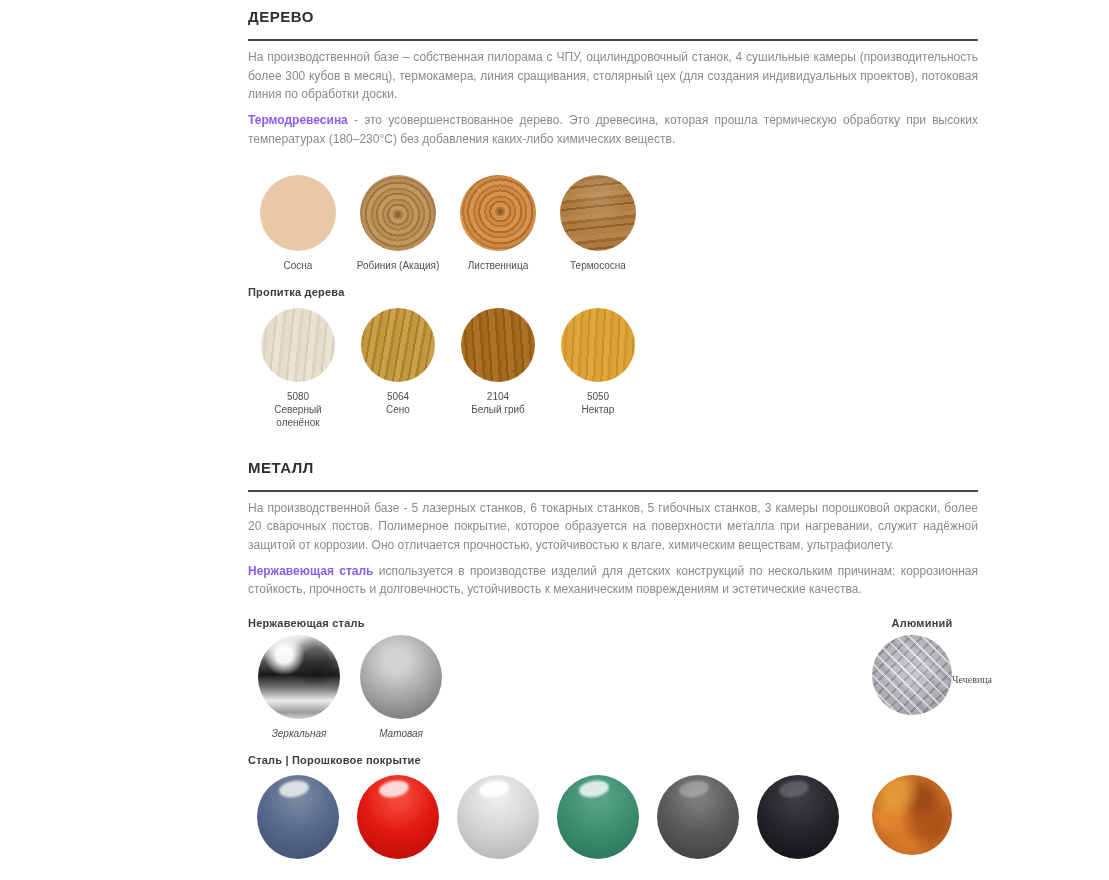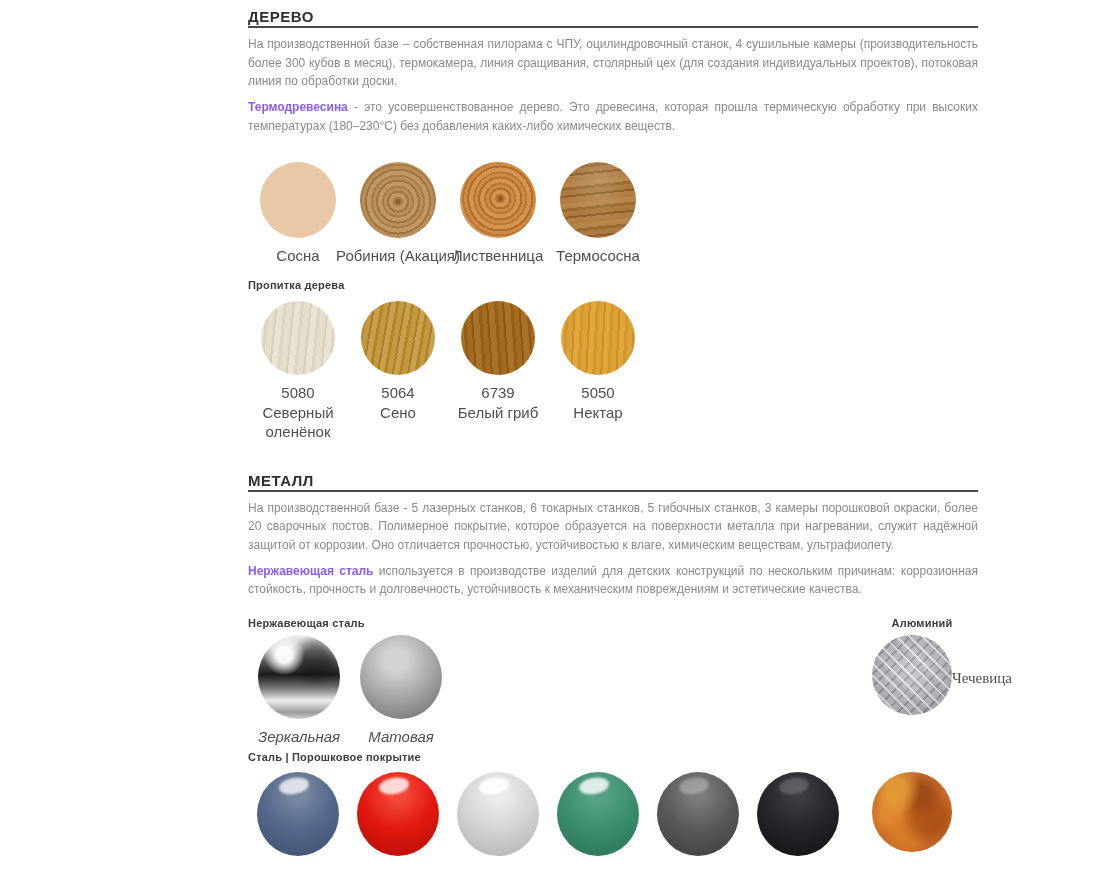--- a/index.html
+++ b/index.html
@@ -7,21 +7,21 @@
   body {
     width:1109px; height:880px; overflow:hidden; position:relative;
     background:#ffffff;
     font-family:"Liberation Sans", sans-serif;
     -webkit-font-smoothing:antialiased;
   }
   .content { position:absolute; left:248px; top:8px; width:730px; }
 
   
   .sec-title {
-    margin:0; padding:0 0 1px 0;
+    margin:0; padding:0 0 14px 0;
     font-size:15px; font-weight:bold; letter-spacing:.5px; color:#2f2f2f;
     border-bottom:2px solid #4a4a4a;
   }
   .sec-title.mt { margin-top:30px; }
 
   .body {
     margin:7px 0 0 0;
     font-size:12px; line-height:1.56; color:#8a8a8a;
     text-align:justify;
   }
@@ -37,21 +37,21 @@
   .swrow.species { margin-top:26px; }
   .swrow.impreg  { margin-top:10px; }
   .swatch { width:100px; display:flex; flex-direction:column; align-items:center; }
   .swatch-wide { width:102px; }
   .circle { border-radius:50%; flex:none; }
   .d76 { width:76px; height:76px; }
   .d74 { width:74px; height:74px; }
   .d82 { width:82px; height:84px; }
   .d80 { width:80px; height:80px; }
   .lbl {
-    margin-top:8px; font-size:15px; line-height:1.3; color:#4f4f4f;
+    margin-top:8px; font-size:10px; line-height:1.3; color:#4f4f4f;
     text-align:center;
   }
   .nowrap { white-space:nowrap; }
 
   
   .split { display:flex; justify-content:space-between; align-items:flex-start; }
   .right-col { width:100px; margin-right:6px; display:flex; flex-direction:row; align-items:center;font-family:Liberation Serif, serif; }
   .group { display:flex;font-style:italic; }
   .heads { display:flex; justify-content:space-between; align-items:baseline; margin-top:18px; }
   .heads .sub-title { margin:0; }
@@ -181,21 +181,21 @@
       <div class="swatch">
         <div class="circle d74 tx-5064"></div>
         <div class="lbl">
           <div>5064</div>
           <div>Сено</div>
         </div>
       </div>
       <div class="swatch">
         <div class="circle d74 tx-5071"></div>
         <div class="lbl">
-          <div>6739</div>
+          <div>2104</div>
           <div>Белый гриб</div>
         </div>
       </div>
       <div class="swatch">
         <div class="circle d74 tx-5050"></div>
         <div class="lbl">
           <div>5050</div>
           <div>Нектар</div>
         </div>
       </div>
@@ -223,21 +223,21 @@
           <div class="circle d82 ball-matte"></div>
           <div class="lbl">Матовая</div>
         </div>
       </div>
       <div class="right-col">
         <div class="circle d80 tx-checker"></div>
         <div class="lbl">Чечевица</div>
       </div>
     </div>
 
-    <h3 class="sub-title" style="margin-top:4px">Сталь | Порошковое покрытие</h3>
+    <h3 class="sub-title" style="margin-top:14px">Сталь | Порошковое покрытие</h3>
 
     <div class="split balls-row" style="margin-top:9px">
       <div class="group">
         <div class="swatch">
           <div class="circle d82 ball3d ral-5000"></div>
 
         </div>
         <div class="swatch">
           <div class="circle d82 ball3d ral-3020"></div>
 

